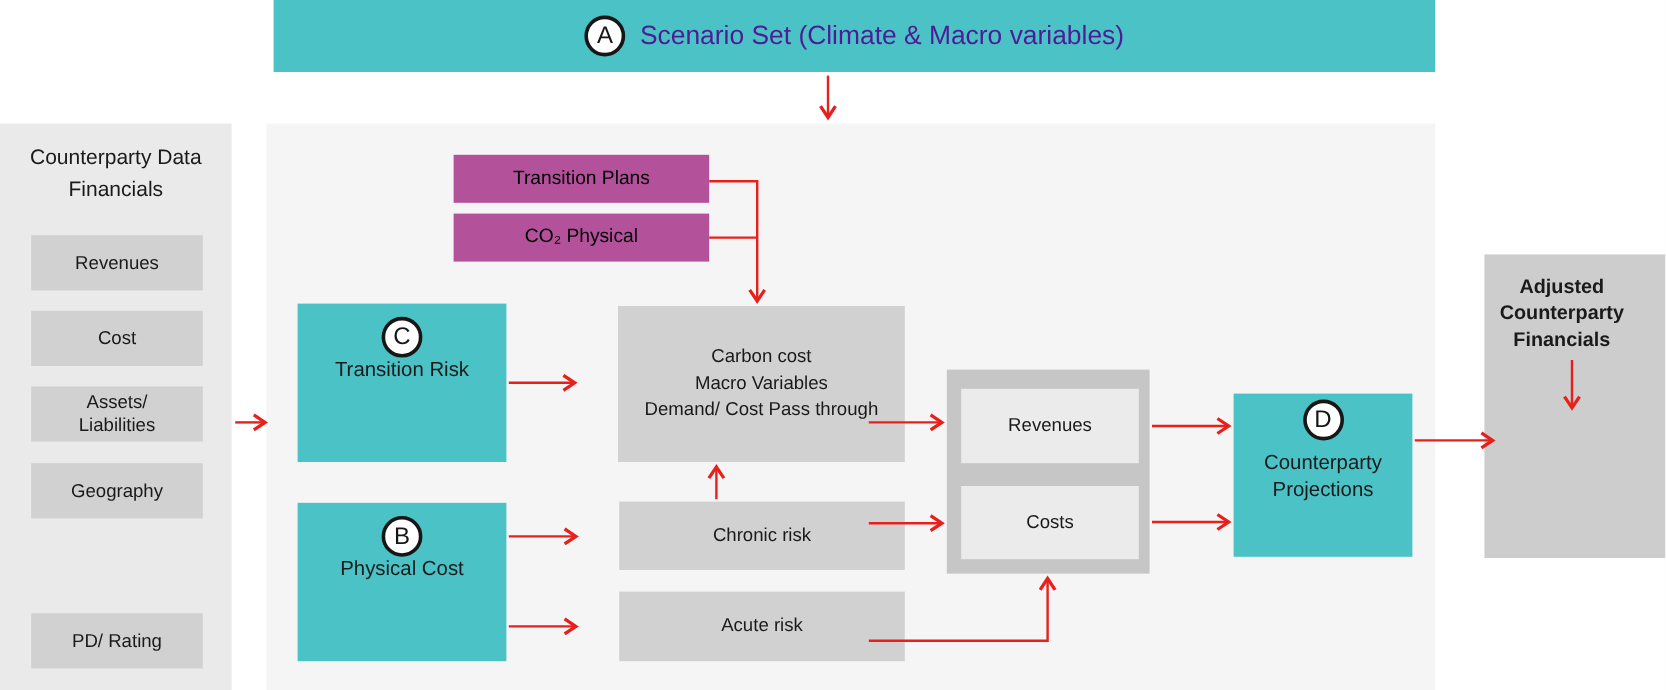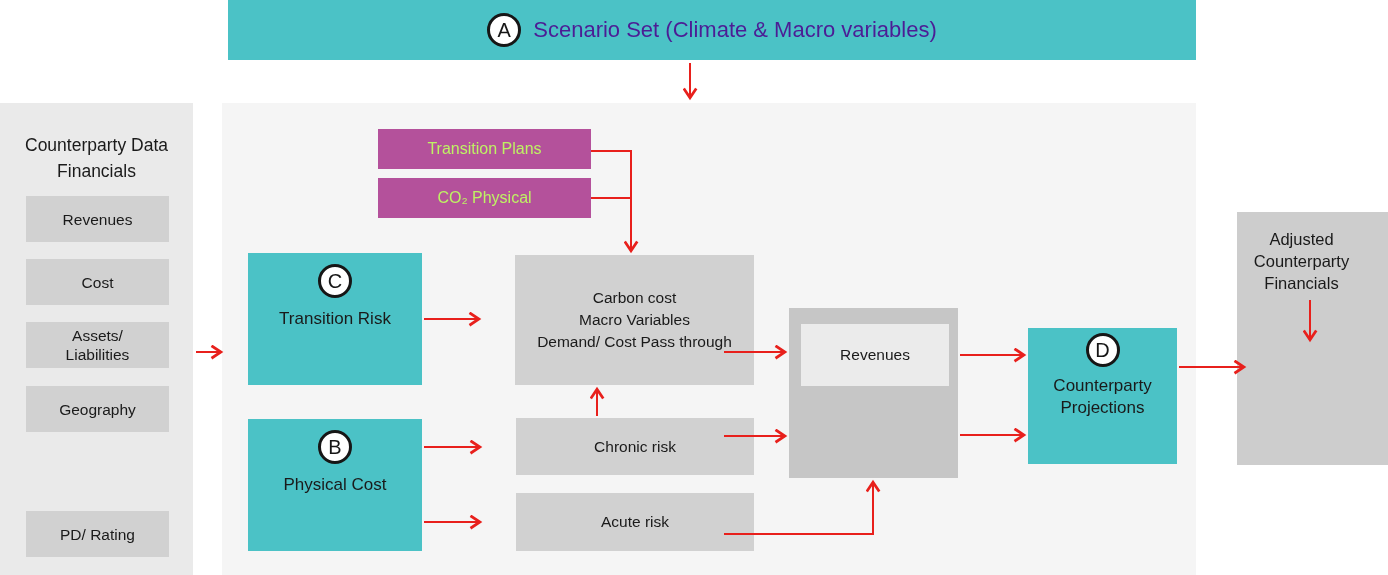--- a/index.html
+++ b/index.html
@@ -38,61 +38,61 @@
     width: 34px; height: 34px; border-radius: 50%;
     background: #ffffff; border: 3px solid #161616;
     display: flex; align-items: center; justify-content: center;
     font-size: 20px; font-weight: 500; color: #161616;
     flex: 0 0 auto;
   }
 
   
   .left-panel { left: 0; top: 103px; width: 193px; height: 472px; background: #EAEAEA; }
   .left-title {
-    left: 0; top: 132px; width: 193px;
+    left: 0; top: 118px; width: 193px;
     font-size: 17.5px; font-weight: 500; line-height: 26px;
     text-align: center;
   }
   .data-item {
     left: 26px; width: 143px; height: 46px;
     background: #D1D1D1; font-size: 15.5px; line-height: 19px;
   }
 
   
   .main-panel { left: 222px; top: 103px; width: 974px; height: 472px; background: #F5F5F5; }
 
   .magenta-box {
     left: 378px; width: 213px; height: 40px;
-    background: #B4519B; color: #bef264; font-size: 16px; font-weight: 500;
+    background: #B4519B; color: #000000; font-size: 16px; font-weight: 500;
   }
 
   .teal-node {
     background: #4BC2C6;
     display: flex; flex-direction: column; align-items: center;
     font-size: 17px; font-weight: 500;
   }
-  .teal-node .node-label { margin-top: 11px; line-height: 20px; text-align: center; }
+  .teal-node .node-label { line-height: 20px; text-align: center; }
   .node-c { left: 248px; top: 253px; width: 174px; height: 132px; padding-top: 11px; }
   .node-b { left: 248px; top: 419px; width: 174px; height: 132px; padding-top: 11px; }
   .node-d { left: 1028px; top: 328px; width: 149px; height: 136px; padding-top: 5px; }
   .node-d .node-label { margin-top: 8px; line-height: 22px; }
 
   .gray-box { background: #D1D1D1; font-size: 15.5px; line-height: 22px; margin-left: 32px; }
   .carbon-box { left: 483px; top: 255px; width: 239px; height: 130px; }
   .chronic-box { left: 484px; top: 418px; width: 238px; height: 57px; }
   .acute-box { left: 484px; top: 493px; width: 238px; height: 58px; }
 
   .io-container { left: 789px; top: 308px; width: 169px; height: 170px; background: #C6C6C6; }
   .io-box { left: 801px; width: 148px; background: #EBEBEB; font-size: 15.5px; }
 
   
   .right-panel { left: 1237px; top: 212px; width: 151px; height: 253px; background: #CDCDCD; }
   .right-title {
     left: 1237px; top: 228px; width: 129px;
-    font-size: 16.5px; font-weight: 400; line-height: 22px; text-align: center;
+    font-size: 16.5px; font-weight: 700; line-height: 22px; text-align: center;
   }
   .pd-box { left: 1248px; top: 343px; width: 130px; height: 45px; background: #EDEDED; font-size: 16px; }
 
   
   .arrows { left: 0; top: 0; width: 1388px; height: 575px; pointer-events: none; }
   .arrows line, .arrows path.connector { stroke: #E8201C; stroke-width: 2; fill: none; }
 </style>
 </head>
 <body>
 
@@ -129,20 +129,21 @@
   </div>
 
   <div class="abs center gray-box carbon-box preline">Carbon cost
 Macro Variables
 Demand/ Cost Pass through</div>
   <div class="abs center gray-box chronic-box">Chronic risk</div>
   <div class="abs center gray-box acute-box">Acute risk</div>
 
   <div class="abs io-container"></div>
   <div class="abs center io-box" style="top:324px;height:62px">Revenues</div>
+  <div class="abs center io-box" style="top:405px;height:61px">Costs</div>
 
   <div class="abs teal-node node-d">
     <div class="badge">D</div>
     <div class="node-label preline">Counterparty
 Projections</div>
   </div>
 
   <div class="abs right-title preline">Adjusted
 Counterparty
 Financials</div>

